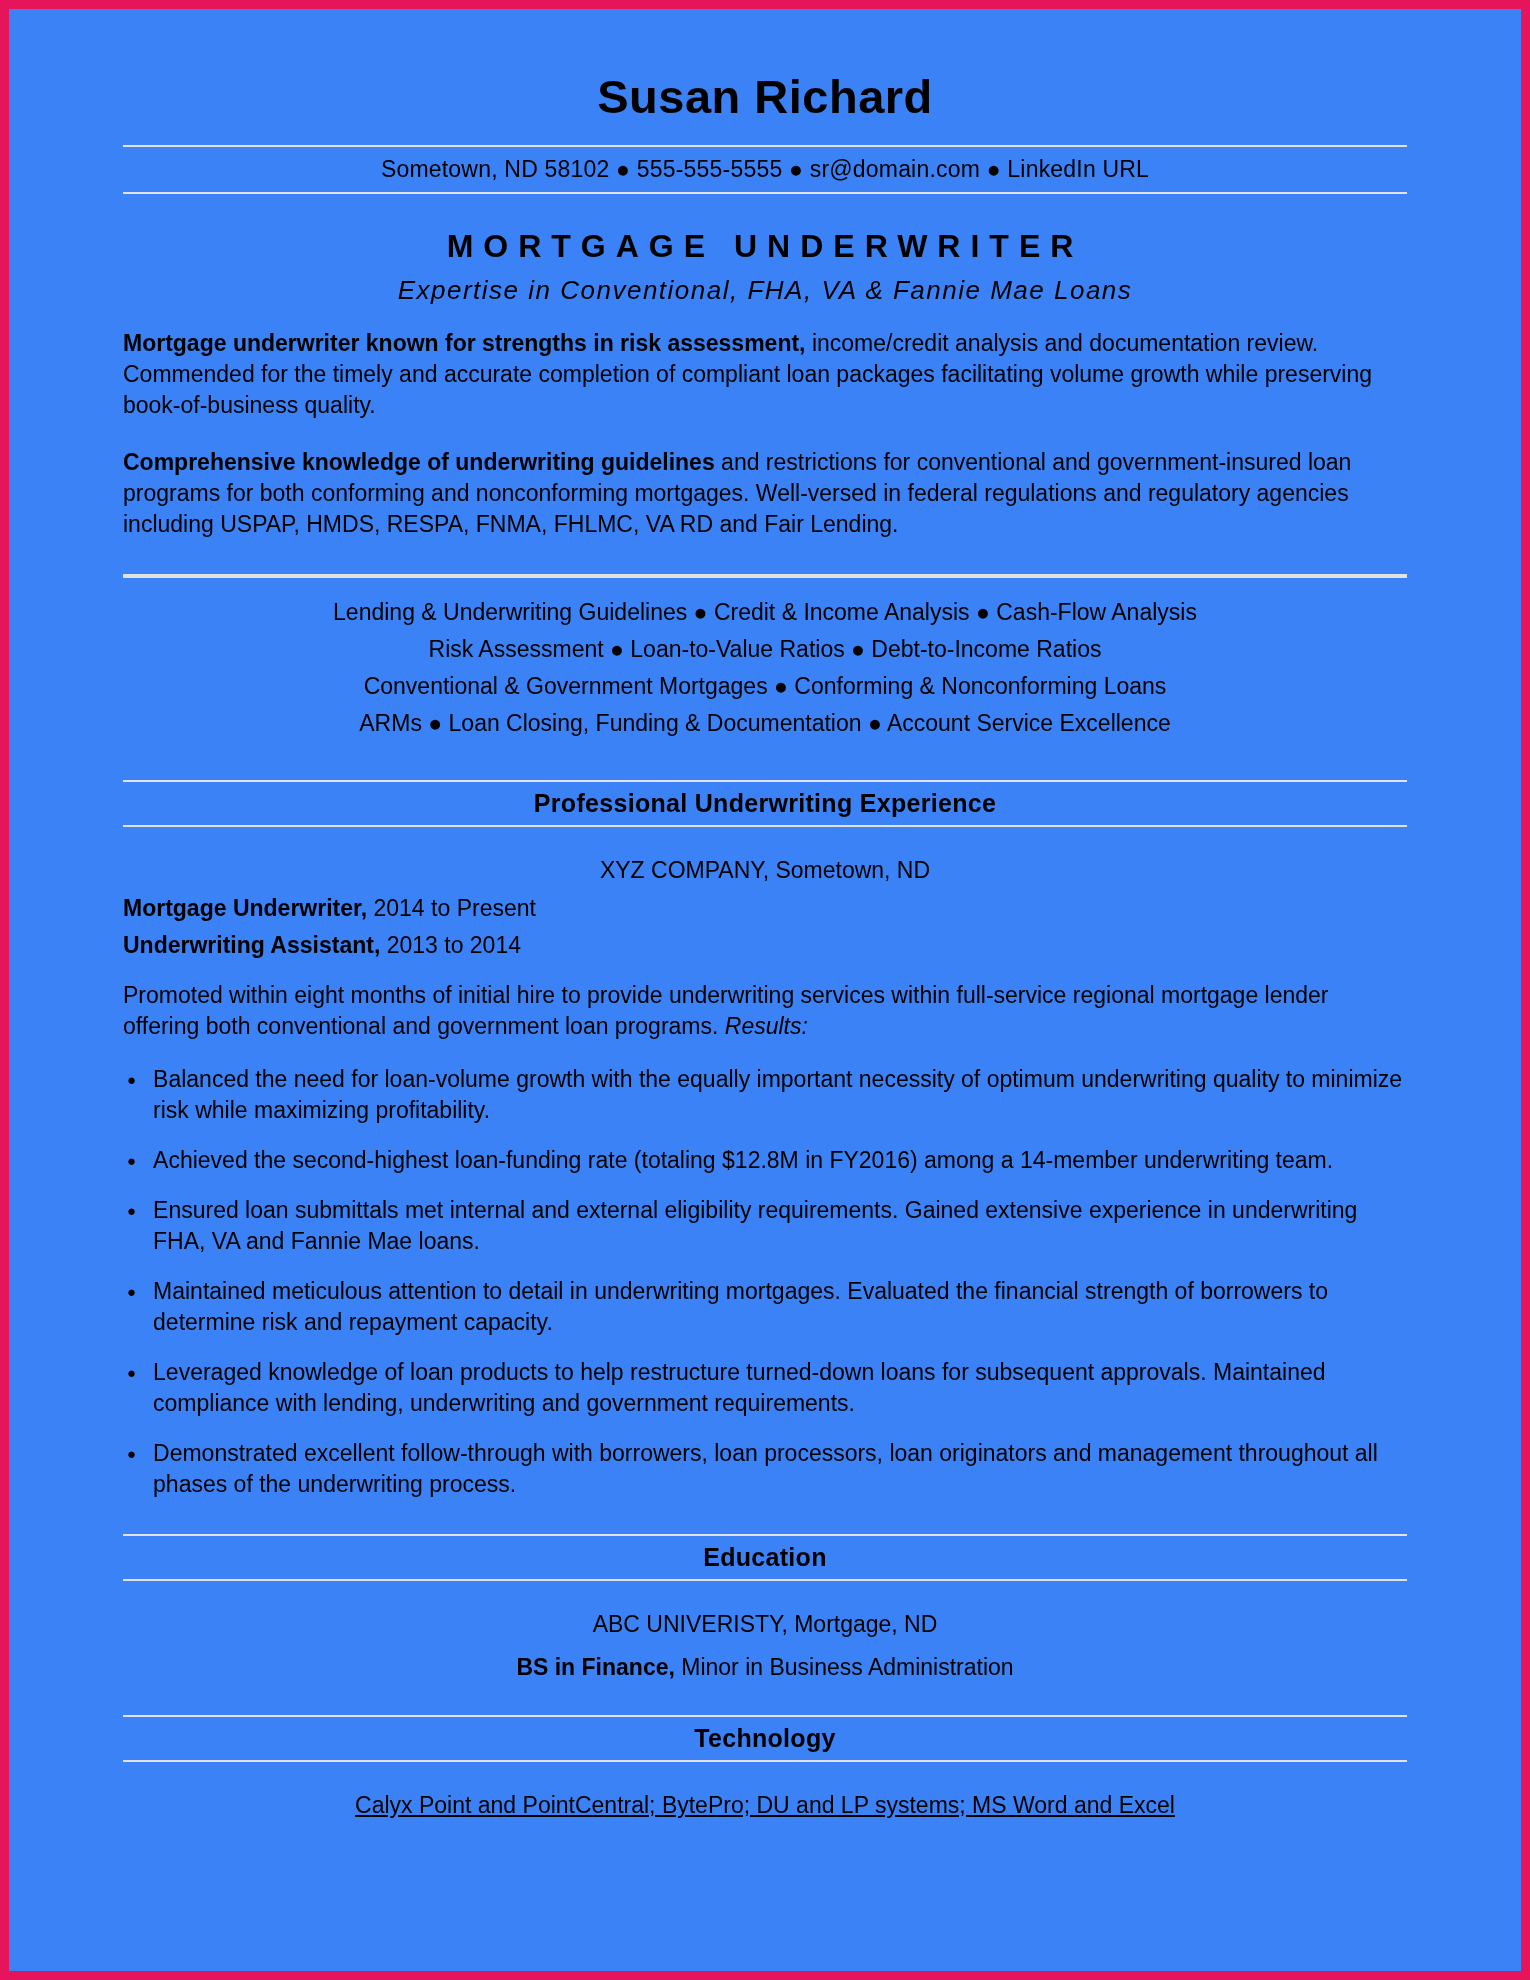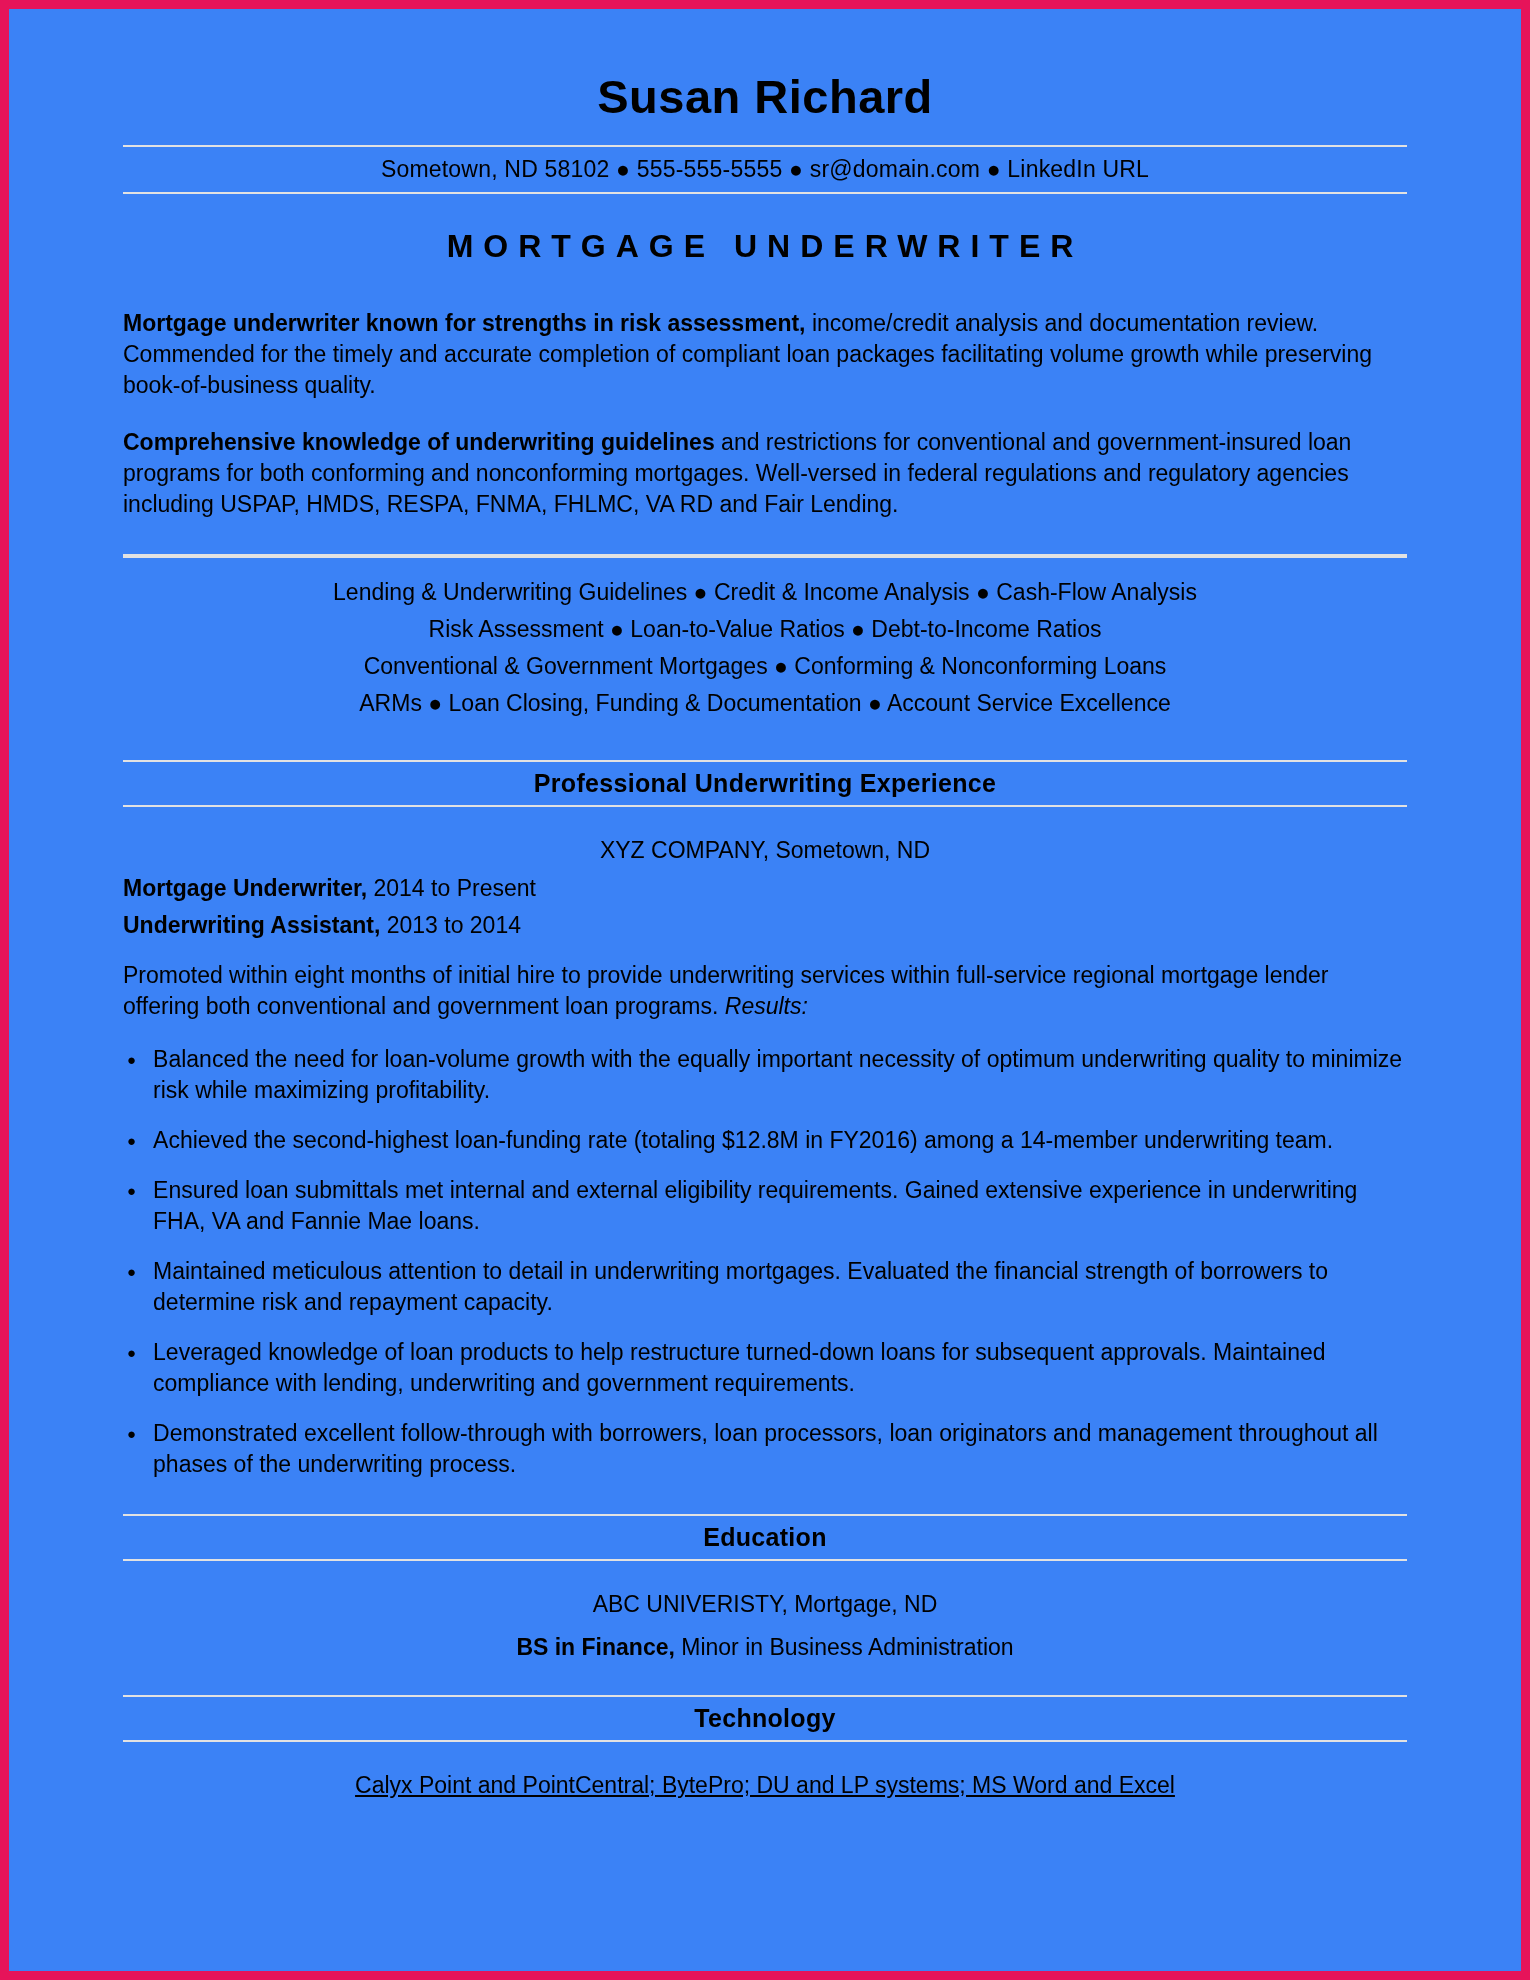--- a/index.html
+++ b/index.html
@@ -51,21 +51,21 @@
     font-style: italic;
     letter-spacing: 1.5px;
     margin: 10px 0 0;
   }
 
   .summary p {
     font-size: 23px;
     line-height: 31px;
     margin: 26px 0 0;
   }
-  .summary p:first-child { margin-top: 43px; }
+  .summary p:first-child { margin-top: 22px; }
 
   .sect { margin-top: 34px; }
   .sect h2 {
     text-align: center;
     font-size: 25px;
     font-weight: bold;
     margin: 7px 0;
     letter-spacing: 0.3px;
   }
 
@@ -97,20 +97,21 @@
 <div class="page">
 
   <h1 class="name">Susan Richard</h1>
 
   <div class="rule"></div>
   <div class="contact">Sometown, ND 58102 ● 555-555-5555 ● sr@domain.com ● LinkedIn URL</div>
   <div class="rule"></div>
 
   <div class="title-block">
     <p class="job-title">MORTGAGE UNDERWRITER</p>
+    <p class="subtitle">Expertise in Conventional, FHA, VA &amp; Fannie Mae Loans</p>
   </div>
 
   <div class="summary">
     <p><strong>Mortgage underwriter known for strengths in risk assessment,</strong><span> income/credit analysis and documentation review. Commended for the timely and accurate completion of compliant loan packages facilitating volume growth while preserving book-of-business quality.</span></p>
     <p><strong>Comprehensive knowledge of underwriting guidelines</strong><span> and restrictions for conventional and government-insured loan programs for both conforming and nonconforming mortgages. Well-versed in federal regulations and regulatory agencies including USPAP, HMDS, RESPA, FNMA, FHLMC, VA RD and Fair Lending.</span></p>
   </div>
 
   <div class="sect">
     <div class="rule"></div>
     <div class="rule"></div>

